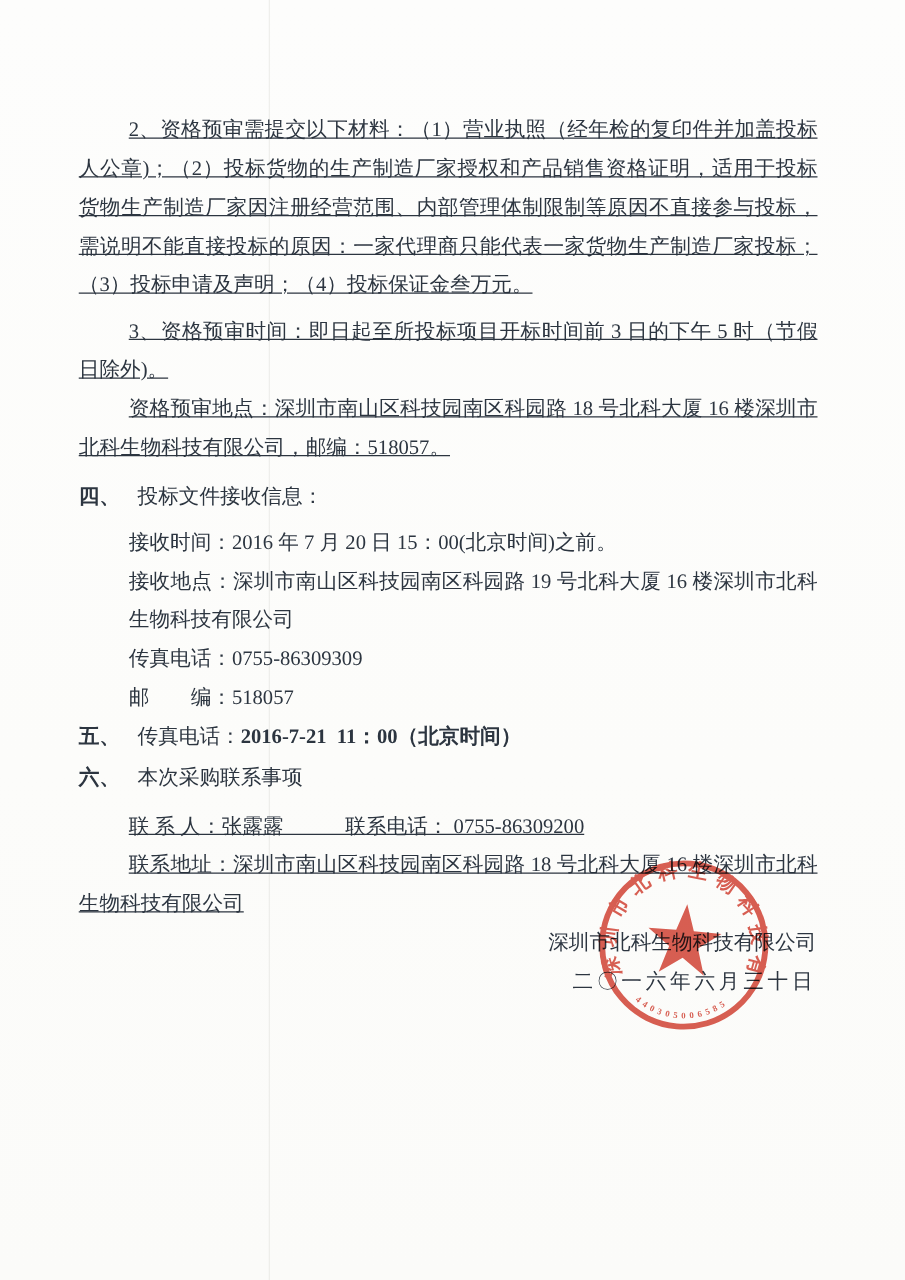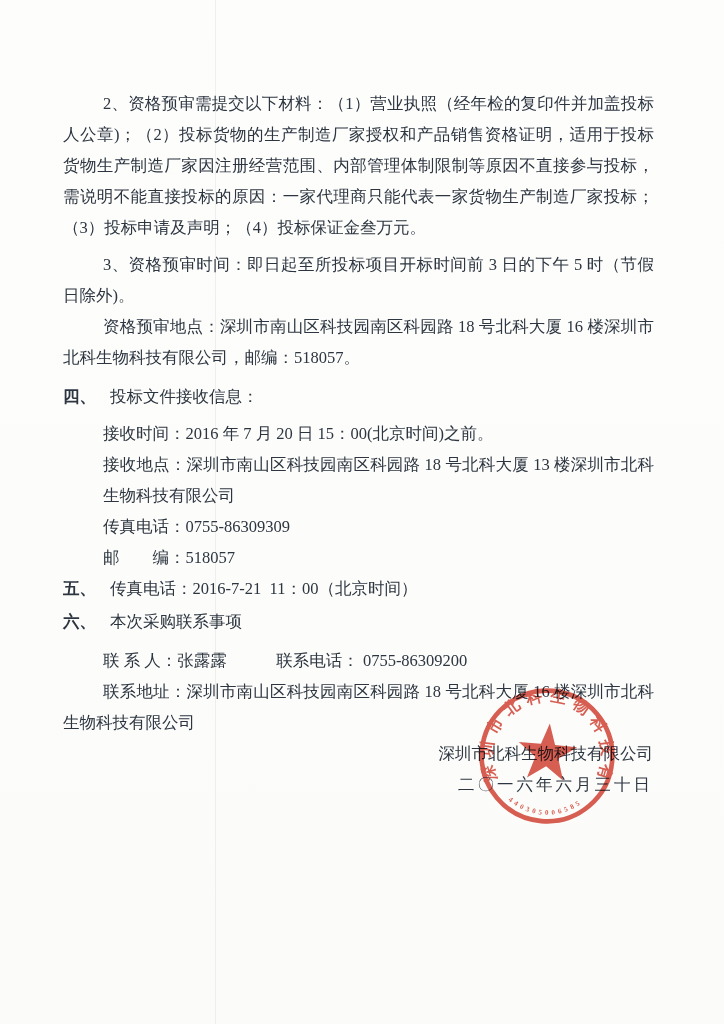--- a/index.html
+++ b/index.html
@@ -15,29 +15,29 @@
   }
   .scan-line {
     position:absolute; left:215px; top:0; width:1px; height:1024px;
     background:rgba(190,190,182,0.22);
   }
   .content {
     position:absolute; left:63px; right:70px; top:88px;
     font-size:16.5px; line-height:31px;
     text-align:justify;
   }
-  .para { text-indent:40px; }
+  .para { text-indent:40px;text-decoration:underline; }
   .pre { white-space:pre-wrap; }
   .mt6 { margin-top:6px; }
   .mt8 { margin-top:8px; }
   .mt2 { margin-top:2px; }
   .sec { display:flex; }
   .sec-num { flex:0 0 47px; font-weight:700; }
   .sec-title { font-weight:400; }
-  .sec-text { font-weight:400; }
+  .sec-text { font-weight:700; }
   .sub { margin-left:40px; }
   .signature { text-align:right; margin-right:1px; }
   .sig-company { }
   .sig-date { letter-spacing:3px; }
   .seal {
     position:absolute; left:477px; top:686px;
     width:140px; height:140px;
     mix-blend-mode:multiply;
     opacity:0.82;
     transform:rotate(5deg);
@@ -59,21 +59,21 @@
     <p class="para mt6">3、资格预审时间：即日起至所投标项目开标时间前 3 日的下午 5 时（节假日除外)。</p>
 
     <p class="para">资格预审地点：深圳市南山区科技园南区科园路 18 号北科大厦 16 楼深圳市北科生物科技有限公司，邮编：518057。</p>
 
     <div class="sec mt8">
       <span class="sec-num">四、</span>
       <span class="sec-title">投标文件接收信息：</span>
     </div>
 
     <p class="sub mt6">接收时间：2016 年 7 月 20 日 15：00(北京时间)之前。</p>
-    <p class="sub">接收地点：深圳市南山区科技园南区科园路 18 号北科大厦 13 楼深圳市北科生物科技有限公司</p>
+    <p class="sub">接收地点：深圳市南山区科技园南区科园路 19 号北科大厦 16 楼深圳市北科生物科技有限公司</p>
     <p class="sub">传真电话：0755-86309309</p>
     <p class="sub pre">邮　　编：518057</p>
 
     <div class="sec">
       <span class="sec-num">五、</span>
       <span><span class="sec-title">传真电话：</span><span class="sec-text pre">2016-7-21  11：00（北京时间）</span></span>
     </div>
 
     <div class="sec mt2">
       <span class="sec-num">六、</span>

